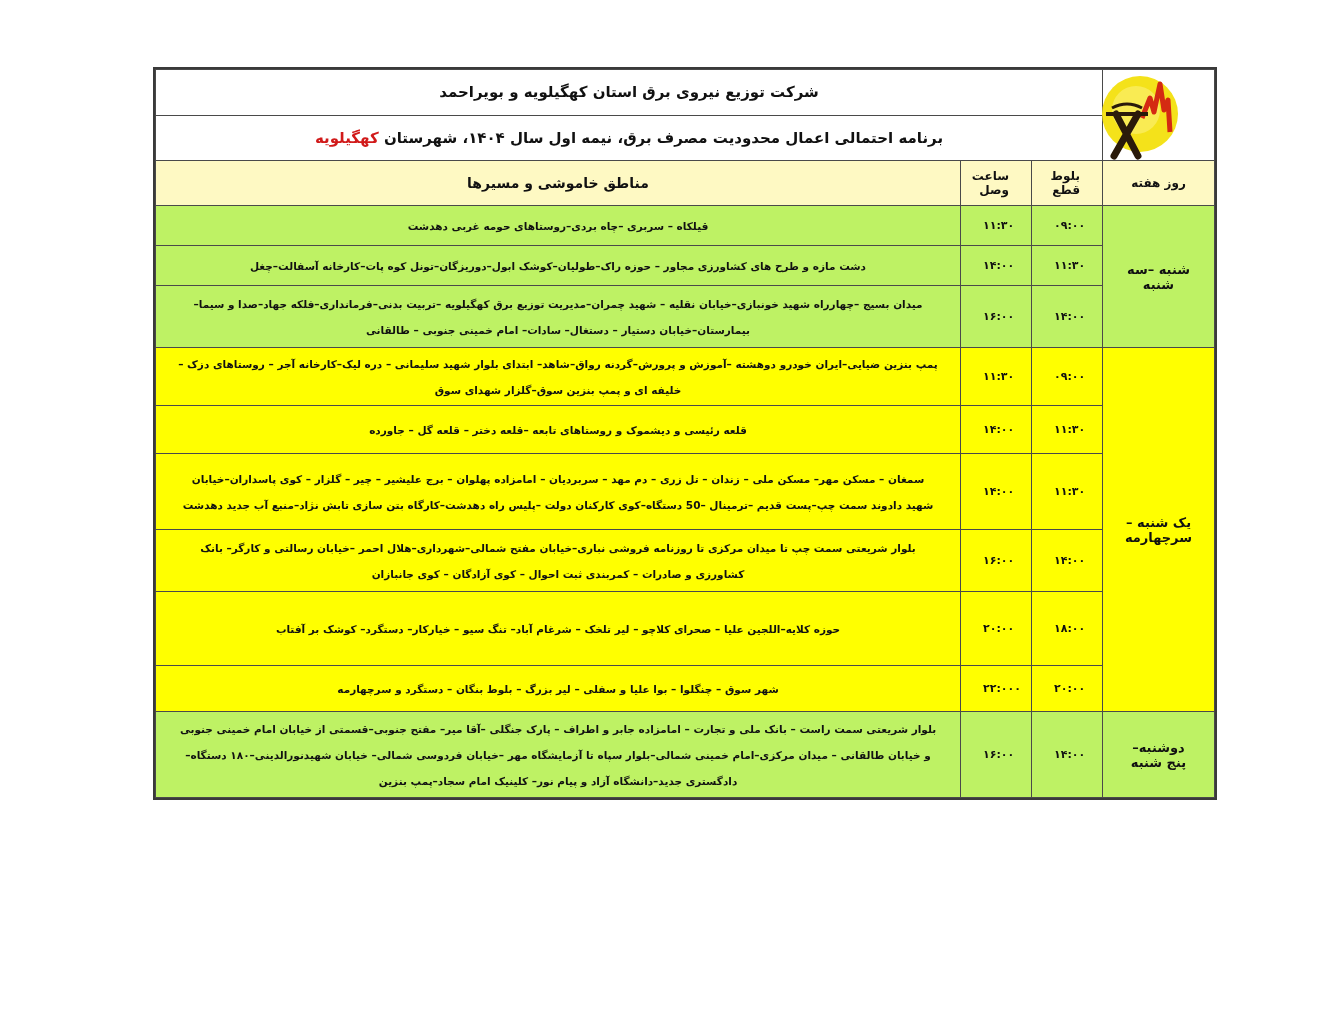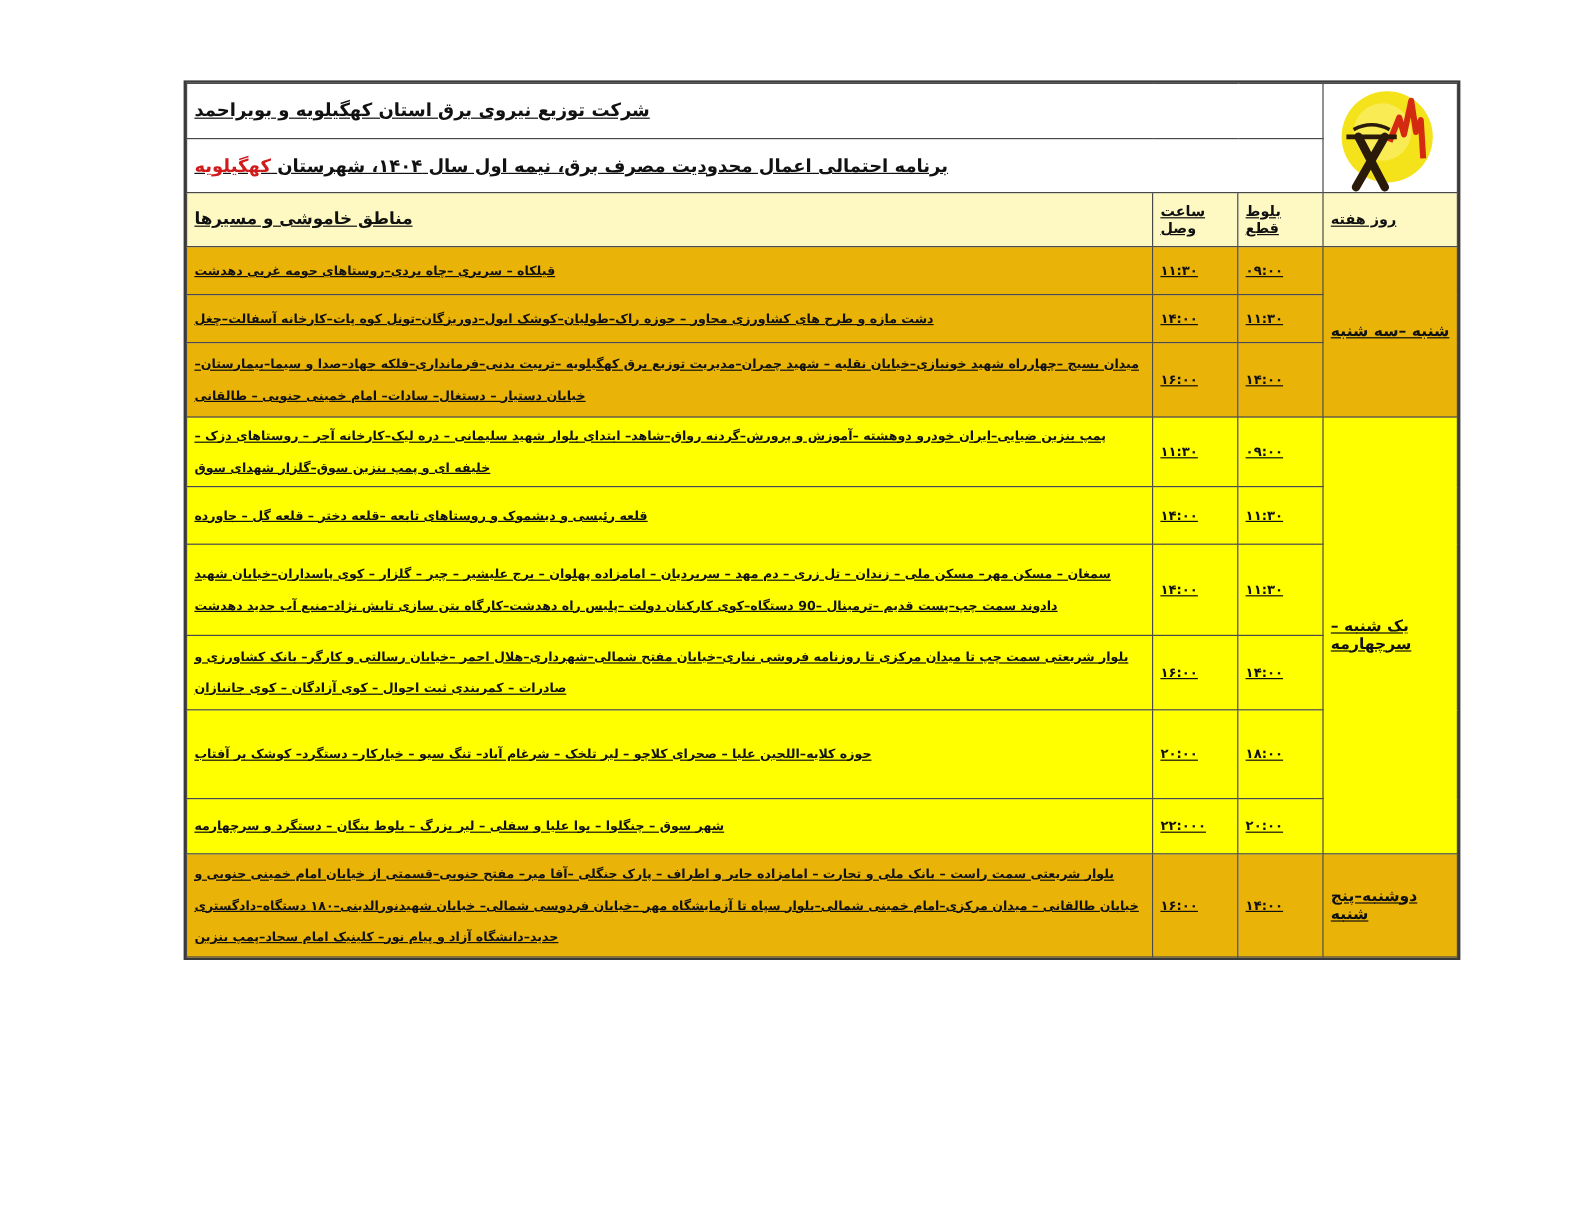--- a/index.html
+++ b/index.html
@@ -25,44 +25,43 @@
     background: #fff;
   }
   table.grid {
     border-collapse: collapse;
     width: 100%;
     table-layout: fixed;
     direction: rtl;
   }
   table.grid td, table.grid th {
     border: 1.5px solid #4a4a4a;
-    text-align: left;
+    text-align: center;
     vertical-align: middle;
-    padding: 0 6px;
+    padding: 0 22px;
     font-weight: bold;
-    text-decoration: underline;
   }
   .col-day   { width: 112px; }
   .col-cut   { width: 71px; }
   .col-conn  { width: 71px; }
   .col-areas { width: auto; }
 
   .title-row td { height: 44px; font-size: 15px; }
   .subtitle-row td { height: 44px; font-size: 15px; }
   .logo-cell { padding: 0; }
   .red { color: #d11a1a; }
 
   .header-row th {
     background: #fef9c3;
     height: 44px;
     font-size: 12px;
   }
   .header-row th.areas-h { font-size: 14px; }
 
-  .row-white td { background: #eab308; }
+  .row-white td { background: #bef264; }
   .row-yellow td { background: #ffff00; margin-top: 31px; }
 
   td.time { font-size: 11px; direction: ltr; }
   td.areas {
     font-size: 10.5px;
     line-height: 26px;
     padding: 4px 6px;
   }
   td.day { font-size: 13px; }
 
@@ -132,21 +131,21 @@
         <td class="areas">پمپ بنزین ضیایی–ایران خودرو دوهشته –آموزش و پرورش–گردنه رواق–شاهد– ابتدای بلوار شهید سلیمانی – دره لیک–کارخانه آجر – روستاهای دزک – خلیفه ای و پمپ بنزین سوق–گلزار شهدای سوق</td>
       </tr>
       <tr class="row-yellow" style="height:48px">
         <td class="time">۱۱:۳۰</td>
         <td class="time">۱۴:۰۰</td>
         <td class="areas">قلعه رئیسی و دیشموک و روستاهای تابعه –قلعه دختر – قلعه گل – جاورده</td>
       </tr>
       <tr class="row-yellow" style="height:76px">
         <td class="time">۱۱:۳۰</td>
         <td class="time">۱۴:۰۰</td>
-        <td class="areas">سمغان – مسکن مهر– مسکن ملی – زندان – تل زری – دم مهد – سربردیان – امامزاده پهلوان – برج علیشیر – چیر – گلزار – کوی پاسداران–خیابان شهید دادوند سمت چپ–پست قدیم –ترمینال –90 دستگاه–کوی کارکنان دولت –پلیس راه دهدشت–کارگاه بتن سازی تابش نژاد–منبع آب جدید دهدشت</td>
+        <td class="areas">سمغان – مسکن مهر– مسکن ملی – زندان – تل زری – دم مهد – سربردیان – امامزاده پهلوان – برج علیشیر – چیر – گلزار – کوی پاسداران–خیابان شهید دادوند سمت چپ–پست قدیم –ترمینال –50 دستگاه–کوی کارکنان دولت –پلیس راه دهدشت–کارگاه بتن سازی تابش نژاد–منبع آب جدید دهدشت</td>
       </tr>
       <tr class="row-yellow" style="height:62px">
         <td class="time">۱۴:۰۰</td>
         <td class="time">۱۶:۰۰</td>
         <td class="areas">بلوار شریعتی سمت چپ تا میدان مرکزی تا روزنامه فروشی نباری–خیابان مفتح شمالی–شهرداری–هلال احمر –خیابان رسالتی و کارگر– بانک کشاورزی و صادرات – کمربندی ثبت احوال – کوی آزادگان – کوی جانبازان</td>
       </tr>
       <tr class="row-yellow" style="height:74px">
         <td class="time">۱۸:۰۰</td>
         <td class="time">۲۰:۰۰</td>
         <td class="areas">حوزه کلایه–اللجین علیا – صحرای کلاچو – لیر تلخک – شرغام آباد– تنگ سیو – خیارکار– دستگرد– کوشک بر آفتاب</td>

